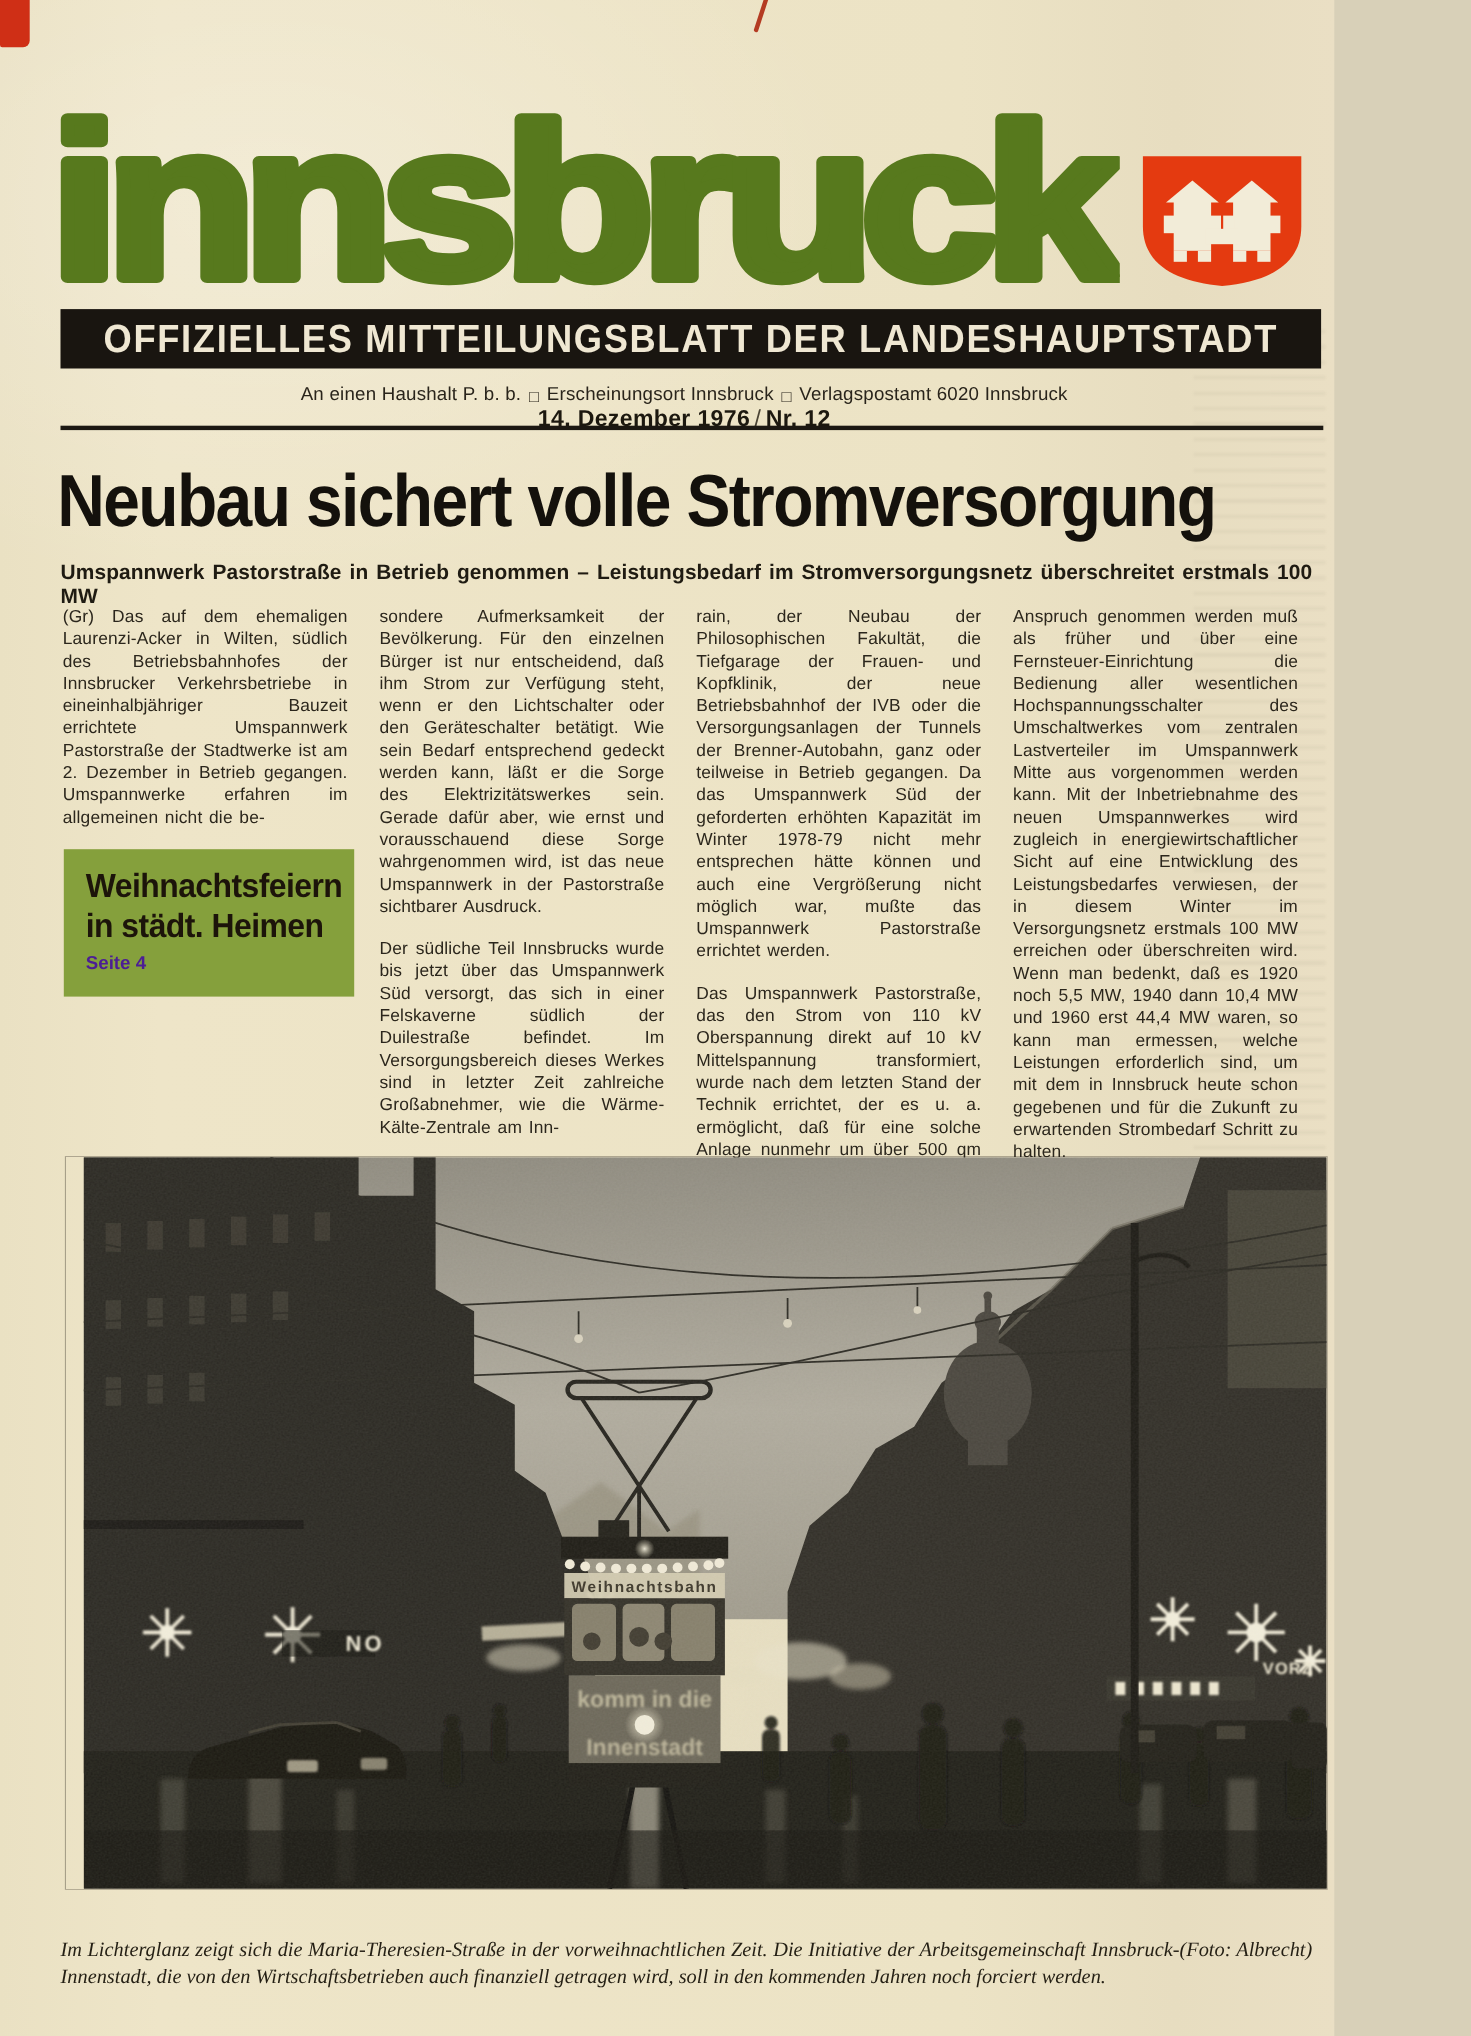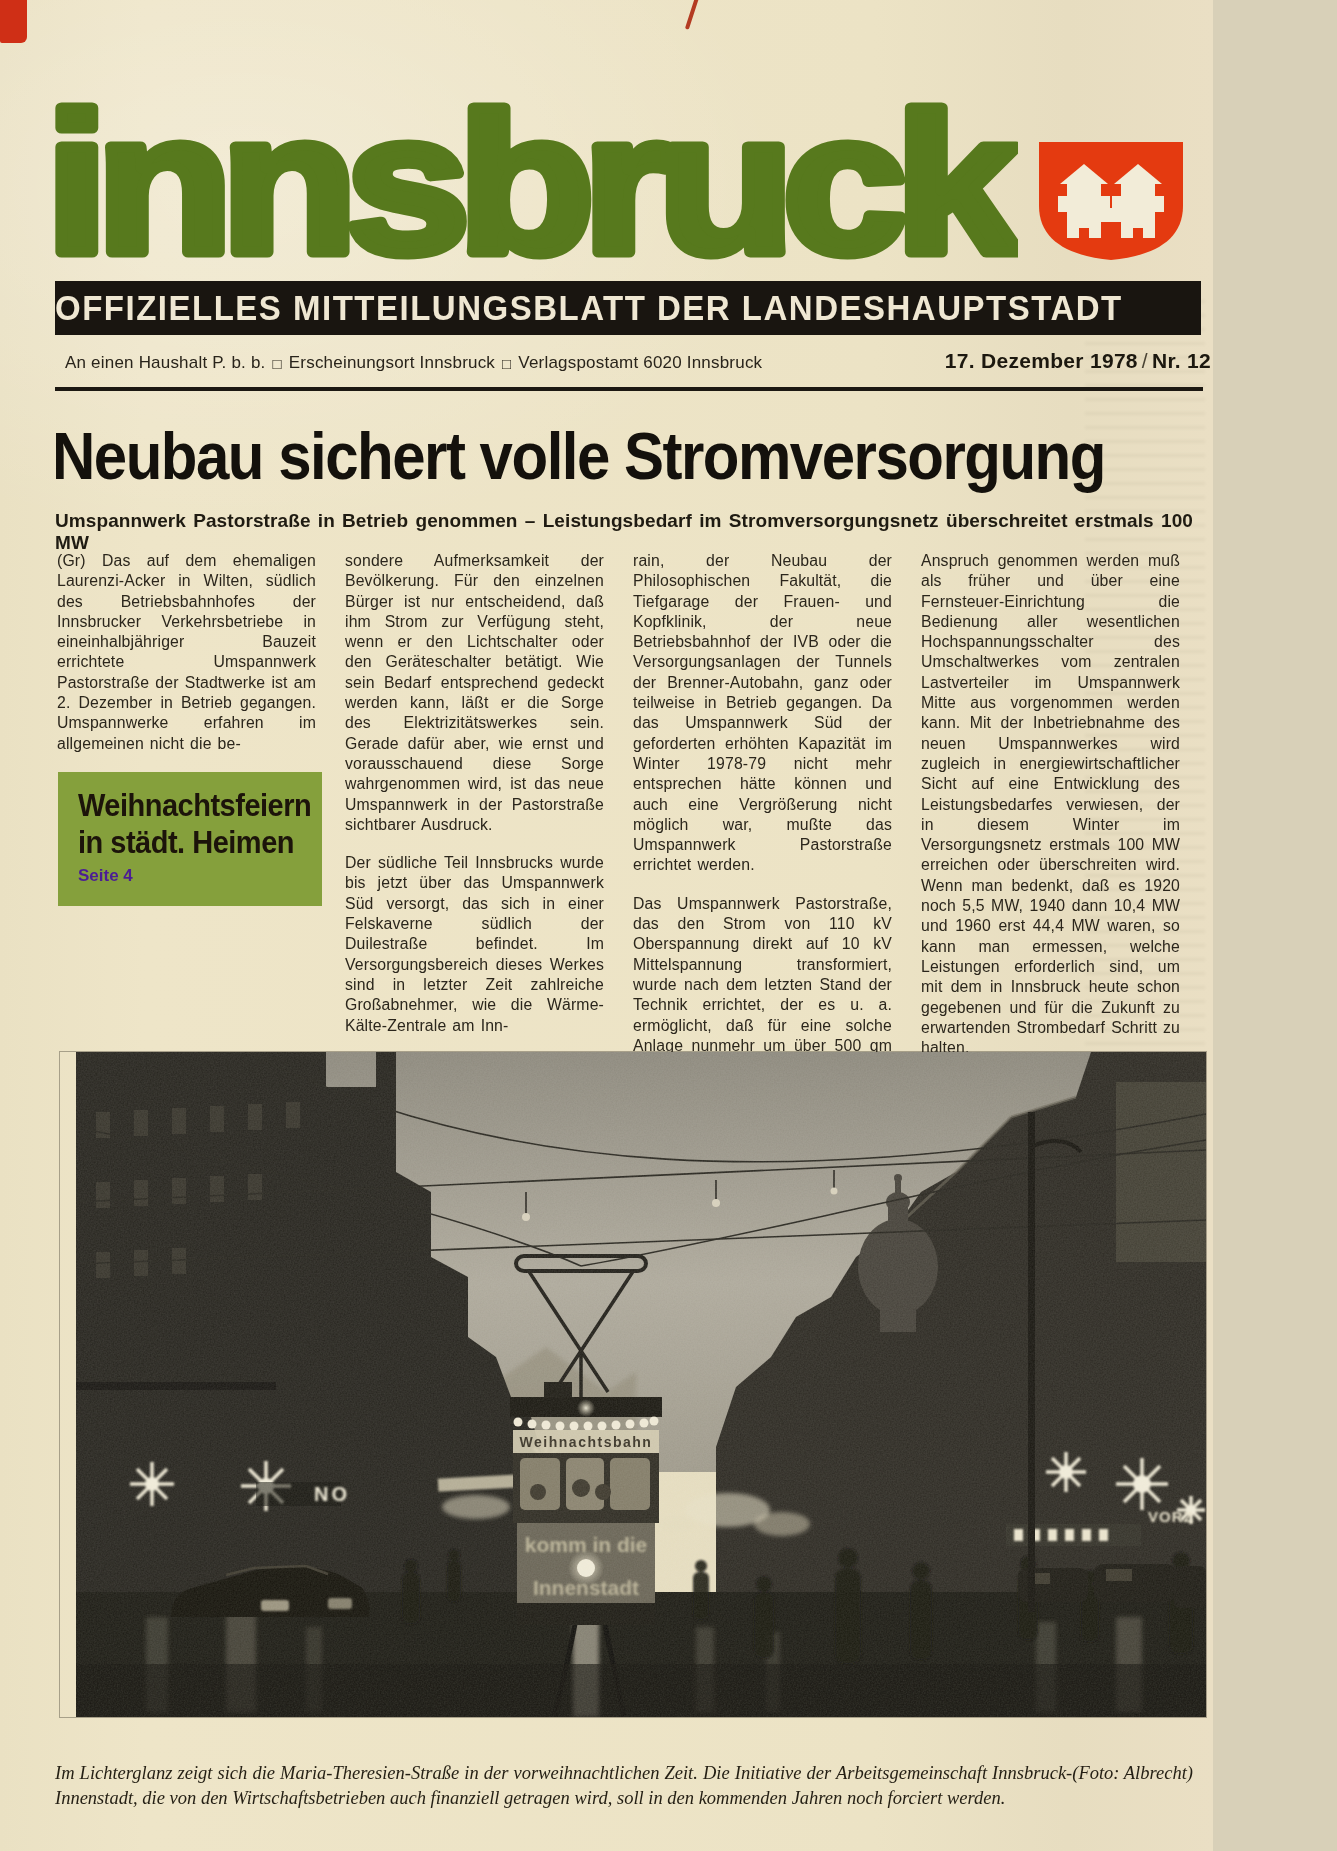--- a/index.html
+++ b/index.html
@@ -13,24 +13,24 @@
   .abs{position:absolute;}
   
   .corner-mark{left:0;top:0;width:27px;height:43px;background:#cf2f16;border-radius:0 0 6px 2px;}
   .slash-mark{left:690px;top:-4px;width:4px;height:34px;background:#b43b22;transform:rotate(18deg);border-radius:2px;}
   .ghosting{right:8px;top:300px;width:120px;height:1250px;opacity:.06;filter:blur(1.5px);
     background:repeating-linear-gradient(180deg,#5a5342 0 3px,transparent 3px 14px);}
   
   .wordmark{left:50px;top:80px;}
   .shield{left:1032px;top:138px;}
   .banner{left:55px;top:281px;width:1146px;height:54px;background:#191510;
-    display:flex;align-items:center;justify-content:flex-start;}
+    display:flex;align-items:center;justify-content:center;}
   .banner span{color:#efe7d2;font-size:33px;font-weight:bold;letter-spacing:1.5px;white-space:nowrap;
     transform:scaleY(1.08);}
-  .addr-row{left:65px;top:349px;width:1146px;display:flex;justify-content:space-between;align-items:flex-end;}
+  .addr-row{left:49px;top:349px;width:1146px;display:flex;justify-content:space-between;align-items:center;flex-direction:column;}
   .addr{font-size:17px;color:#29241b;letter-spacing:.2px;}
   .addr .sq{display:inline-block;margin:0 7px;transform:translateY(1px);font-size:15px;}
   .issue{font-size:21px;font-weight:bold;color:#1c180f;letter-spacing:.3px;}
   .issue .sep{font-weight:normal;padding:0 4px;color:#4a4334;}
   .rule{left:55px;top:387px;width:1148px;height:4px;background:#1c1812;}
   
   .headline{left:52px;top:417px;width:1142px;font-size:60px;font-weight:bold;color:#14110c;
     letter-spacing:-1.5px;white-space:nowrap;transform:scaleY(1.12);transform-origin:left top;}
   .subhead{left:55px;top:510px;width:1138px;font-size:19px;font-weight:bold;color:#1f1b12;
     text-align:justify;text-align-last:justify;letter-spacing:.1px;}
@@ -94,21 +94,21 @@
 
   <div class="abs banner">
     <span>OFFIZIELLES MITTEILUNGSBLATT DER LANDESHAUPTSTADT</span>
   </div>
 
   <div class="abs addr-row">
     <div class="addr">
       <span></span><span>An einen Haushalt P. b. b.</span><span class="sq">□</span><span>Erscheinungsort Innsbruck</span><span class="sq">□</span><span>Verlagspostamt 6020 Innsbruck</span>
     </div>
     <div class="issue">
-      <span>17. Dezember 1978</span><span class="sep">/</span><span>Nr. 12</span>
+      <span>14. Dezember 1976</span><span class="sep">/</span><span>Nr. 12</span>
     </div>
   </div>
   <div class="abs rule"></div>
 
   <div class="abs headline">Neubau sichert volle Stromversorgung</div>
   <div class="abs subhead">Umspannwerk Pastorstraße in Betrieb genommen – Leistungsbedarf im Stromversorgungsnetz überschreitet erstmals 100 MW</div>
 
   <div class="abs cols">
     <div class="col">
       <p>(Gr) Das auf dem ehemaligen Laurenzi-Acker in Wilten, südlich des Betriebsbahnhofes der Innsbrucker Verkehrsbetriebe in eineinhalbjähriger Bauzeit errichtete Umspannwerk Pastorstraße der Stadtwerke ist am 2. Dezember in Betrieb gegangen. Umspannwerke erfahren im allgemeinen nicht die be-</p>

